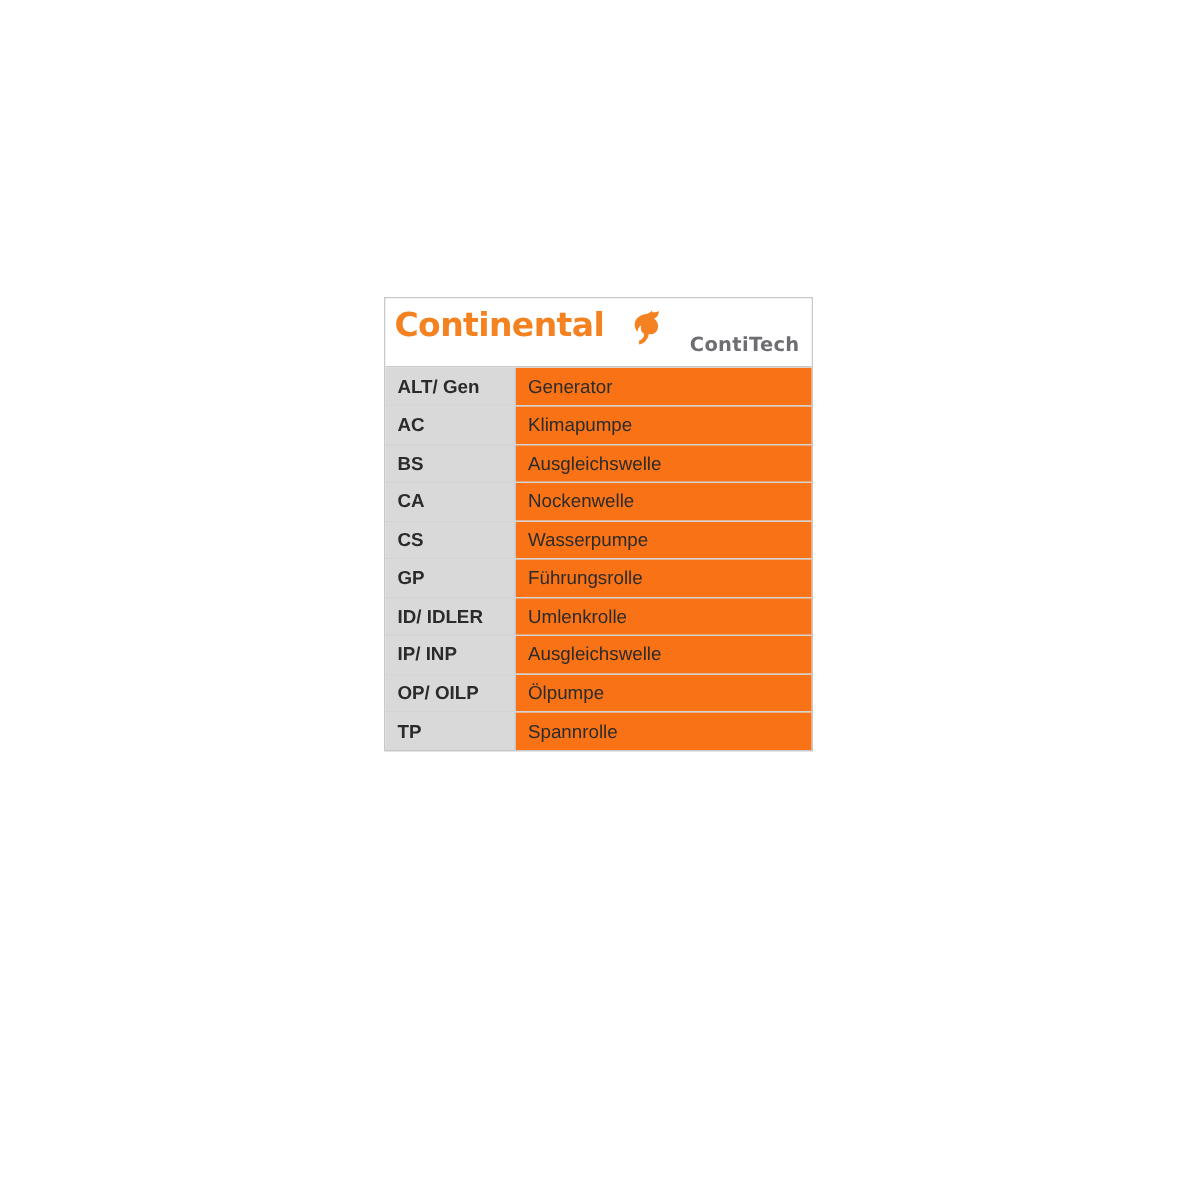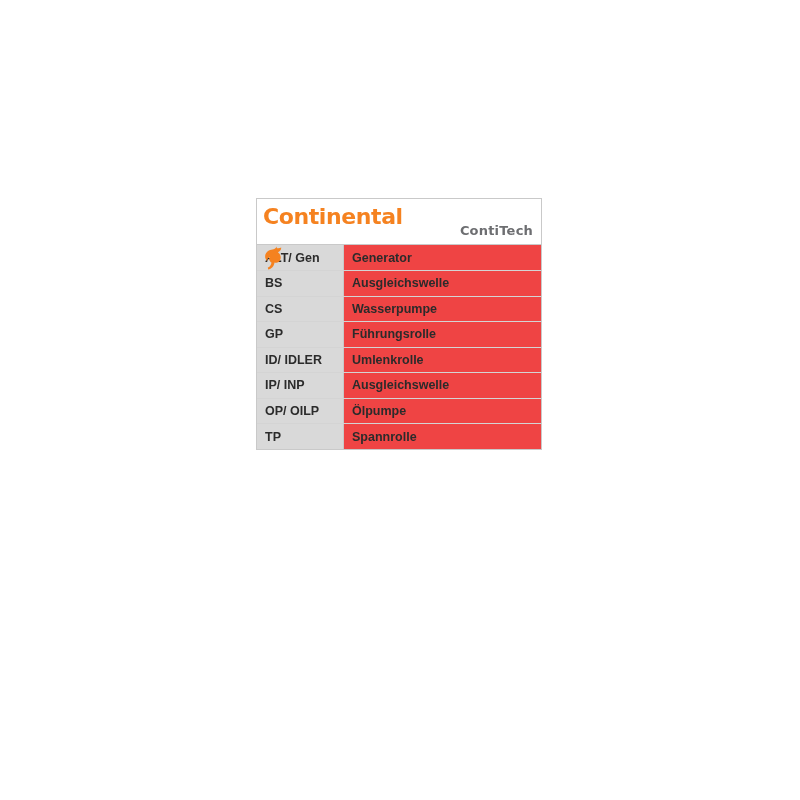--- a/index.html
+++ b/index.html
@@ -34,22 +34,22 @@
     height: 45px;
     border-bottom: 1px solid #c9c9c9;
     background: #ffffff;
   }
 
   .brand-logo {
     position: absolute;
     left: 6px;
     top: 7px;
     display: flex;
+    align-items: center;
     gap: 18px;
-    flex-direction: column;
   }
 
   .brand-word {
     font-family: "DejaVu Sans", sans-serif;
     font-size: 22px;
     font-weight: bold;
     color: #f58220;
     letter-spacing: -0.4px;
     line-height: 1;
   }
@@ -95,22 +95,22 @@
   }
 
   td.code {
     width: 78px;
     background: #d9d9d9;
     font-weight: bold;
     border-right: 1px solid #c9c9c9;
   }
 
   td.desc {
-    background: #ef4444;
-    font-weight: bold;
+    background: #f97316;
+    font-weight: normal;
   }
 </style>
 </head>
 <body>
 
 <div class="page">
   <div class="card">
 
     <div class="brand-row">
       <div class="brand-logo">
@@ -124,22 +124,30 @@
       <div class="brand-sub">ContiTech</div>
     </div>
 
     <table class="abbr">
       <tbody>
         <tr>
           <td class="code">ALT/ Gen</td>
           <td class="desc">Generator</td>
         </tr>
         <tr>
+          <td class="code">AC</td>
+          <td class="desc">Klimapumpe</td>
+        </tr>
+        <tr>
           <td class="code">BS</td>
           <td class="desc">Ausgleichswelle</td>
+        </tr>
+        <tr>
+          <td class="code">CA</td>
+          <td class="desc">Nockenwelle</td>
         </tr>
         <tr>
           <td class="code">CS</td>
           <td class="desc">Wasserpumpe</td>
         </tr>
         <tr>
           <td class="code">GP</td>
           <td class="desc">Führungsrolle</td>
         </tr>
         <tr>

